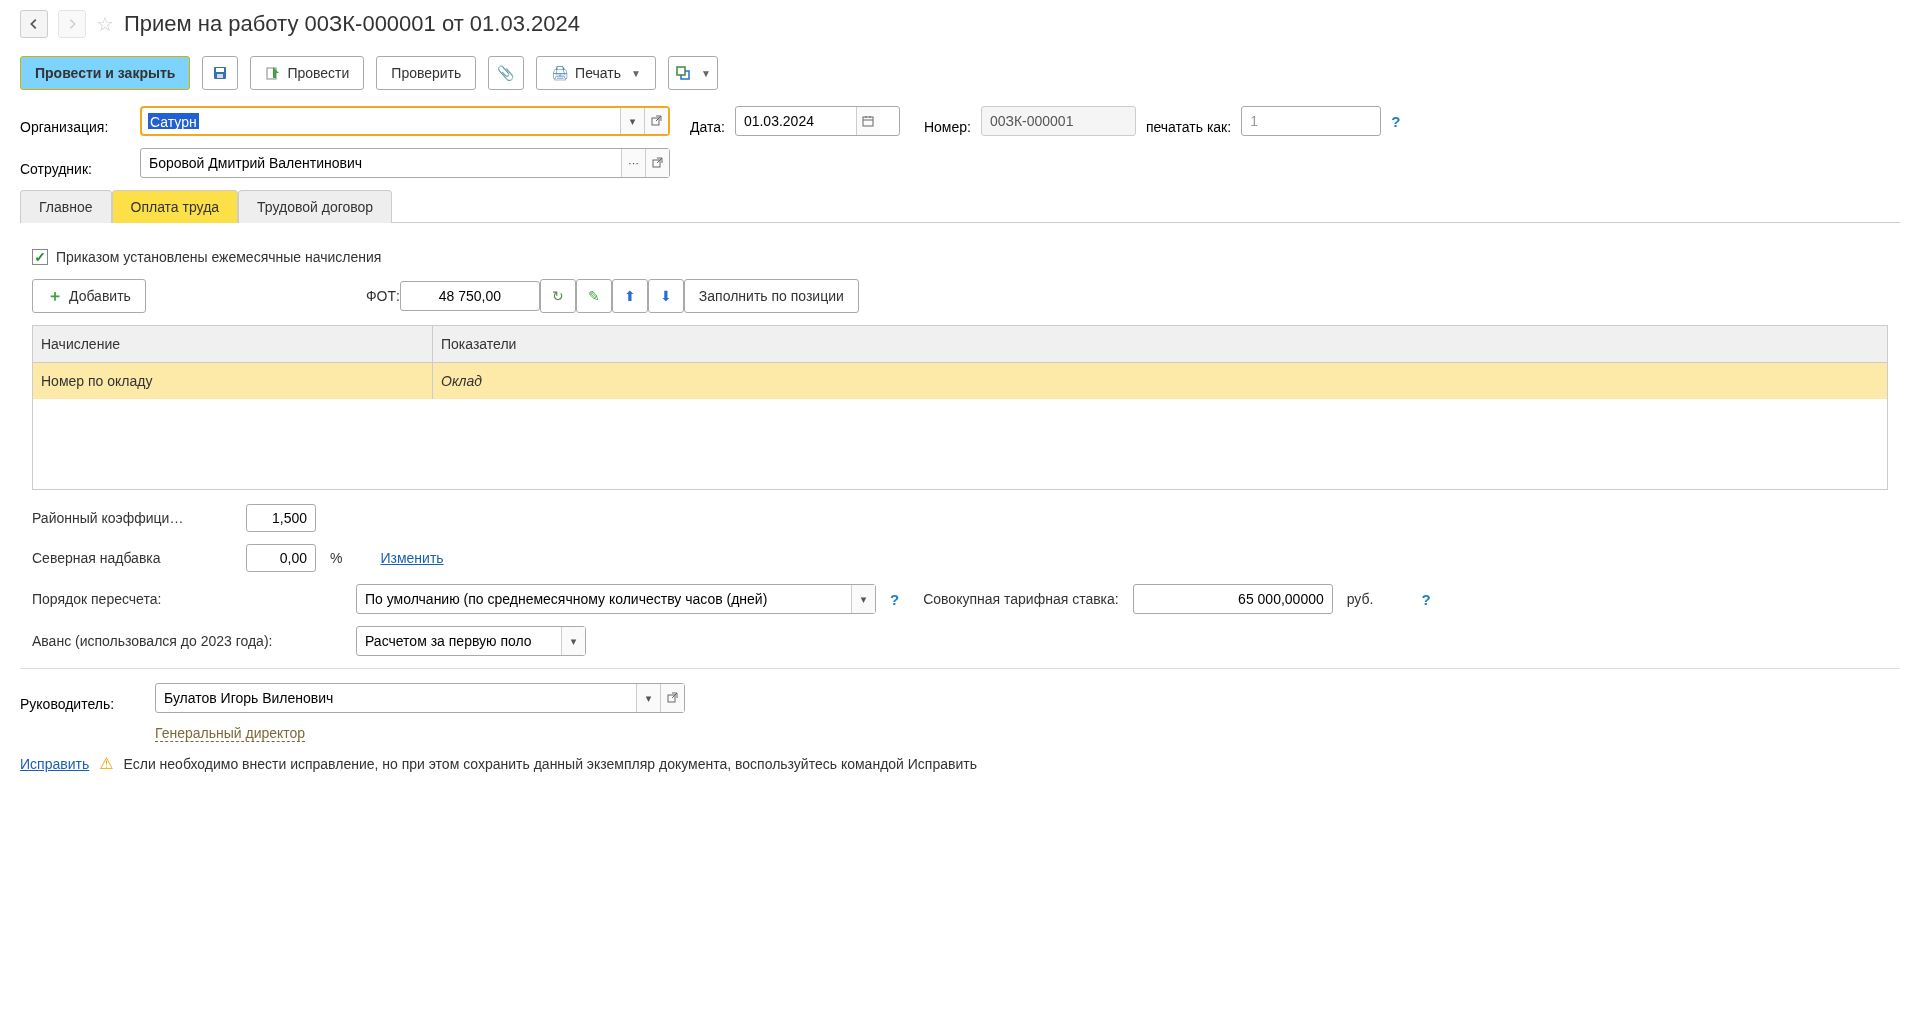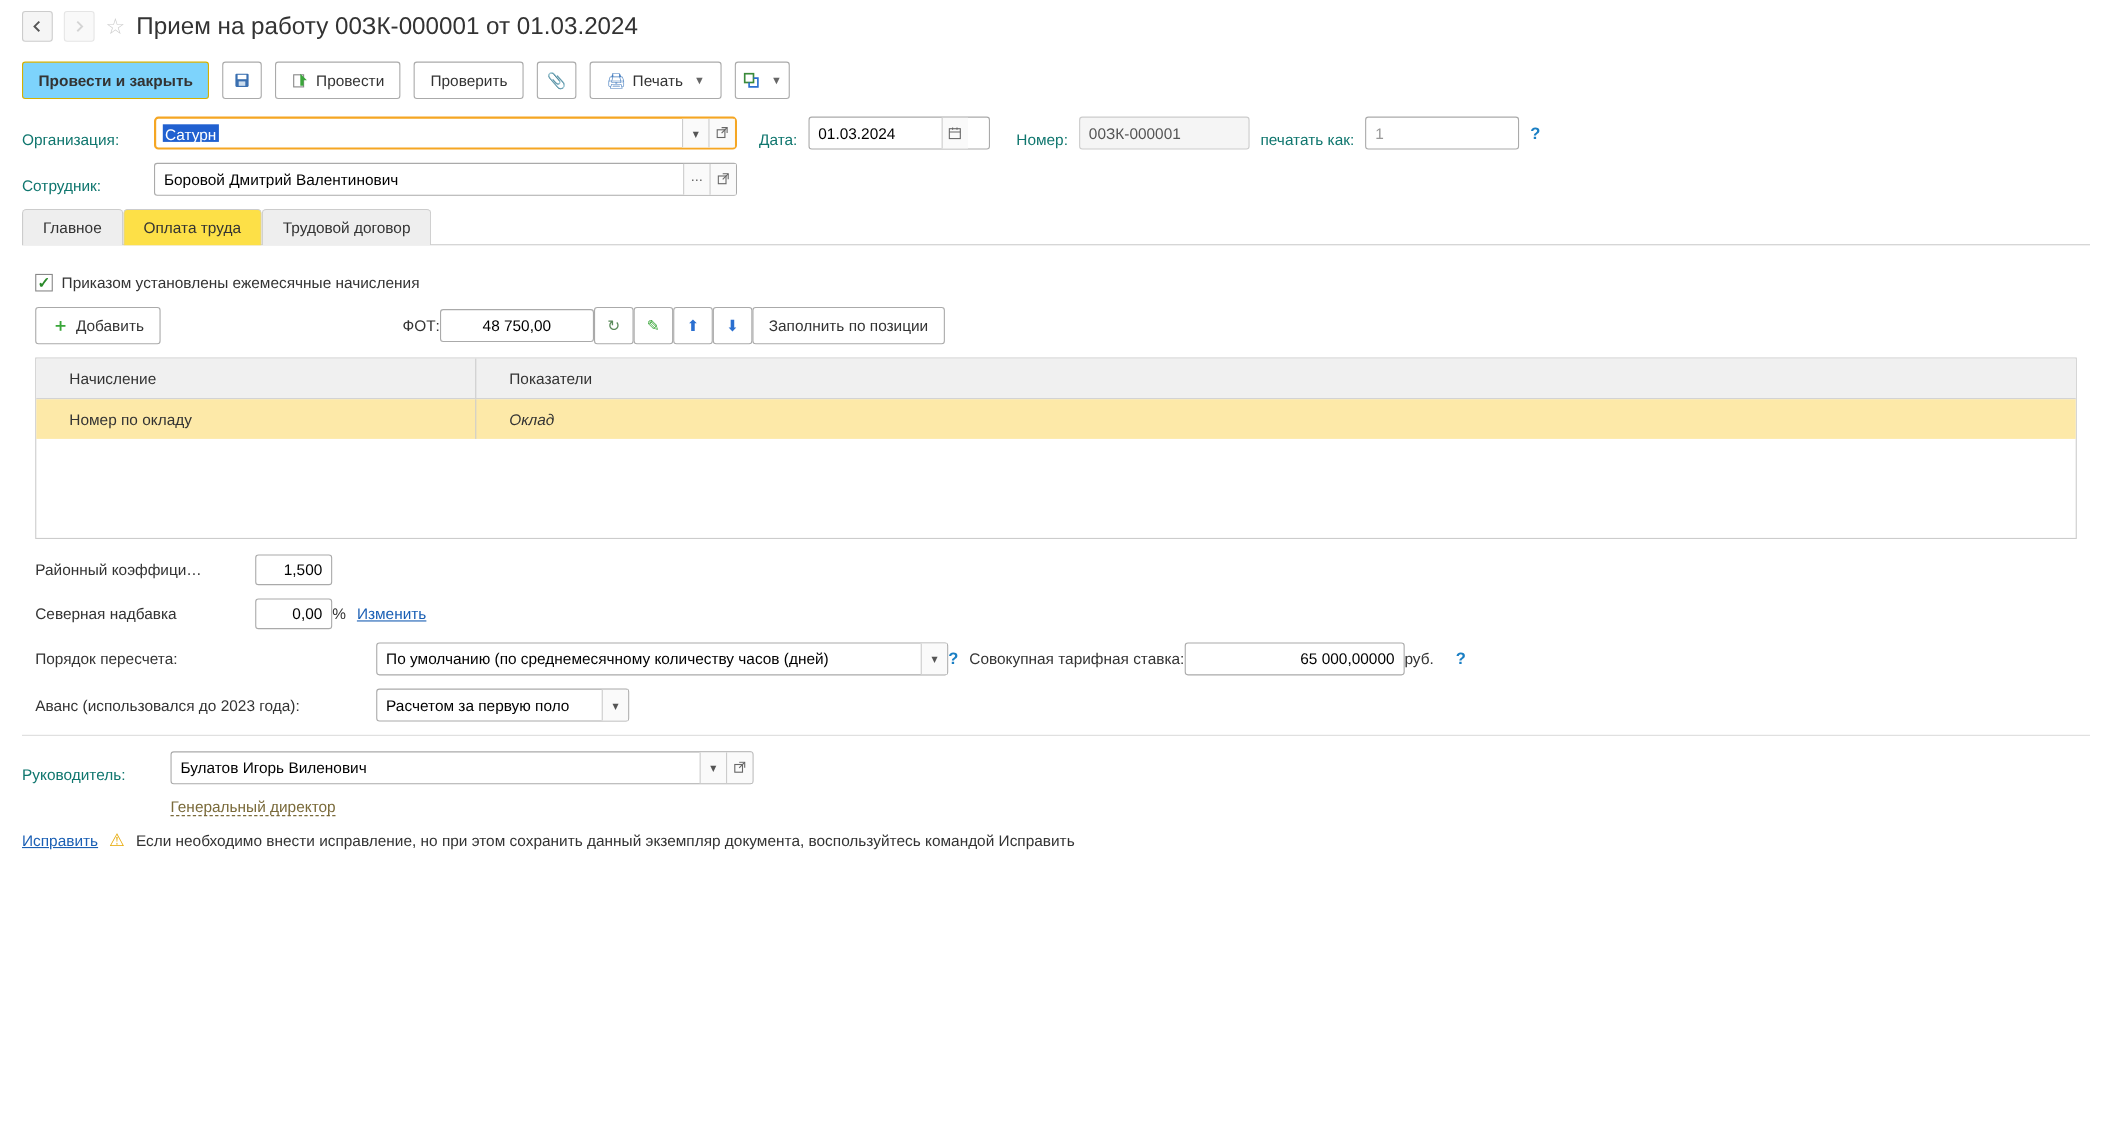--- a/index.html
+++ b/index.html
@@ -66,21 +66,21 @@
     justify-content: center;
   }
   .btn .caret { font-size: 10px; color: #666; margin-left: 4px; }
   .form-row {
     display: flex;
     align-items: center;
     gap: 10px;
     margin-bottom: 12px;
   }
   .label {
-    color: #0f766e;
+    color: #000000;
     min-width: 110px;
     margin-top: 12px;
   }
   .input-group {
     display: flex;
     align-items: stretch;
     border: 1px solid #aaa;
     border-radius: 3px;
     background: #fff;
     height: 30px;
@@ -182,33 +182,34 @@
     margin: 0 12px 14px 12px;
   }
   .table-head, .table-row {
     display: flex;
   }
   .table-head {
     background: #f0f0f0;
     border-bottom: 1px solid #ccc;
   }
   .th, .td {
-    padding: 10px 30px;
+    padding: 10px 8px;
     font-size: 14px;
   }
   .col-accrual { width: 400px; border-right: 1px solid #ccc; }
   .col-indic { flex: 1; }
   .table-row.selected {
     background: #fde9a8;
   }
   .table-row .td.italic { font-style: italic; }
   .table-body-empty { height: 90px; }
   .lower-row {
     display: flex;
     align-items: center;
+    gap: 14px;
     padding-left: 12px;
     margin-bottom: 12px;
   }
   .lower-row .label-w { width: 200px; }
   .mini-input {
     border: 1px solid #aaa;
     border-radius: 3px;
     height: 28px;
     width: 70px;
     text-align: right;

